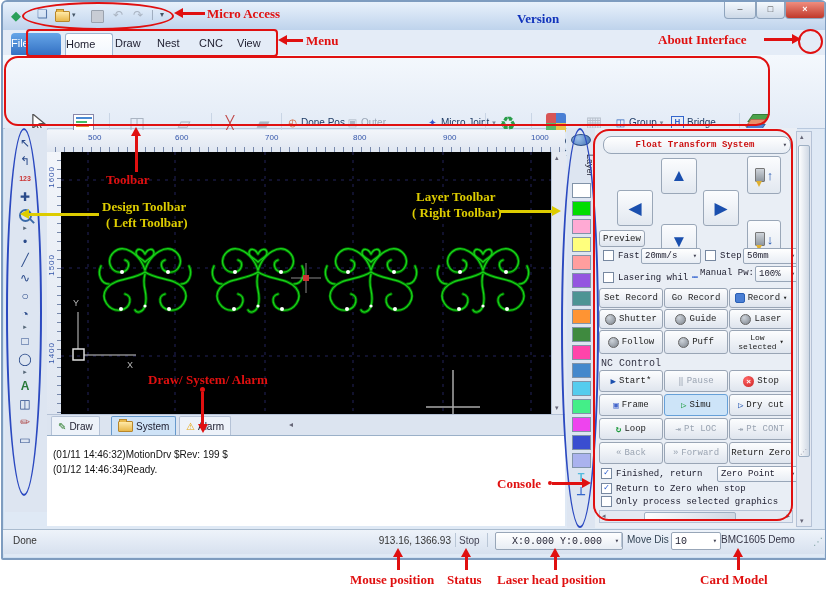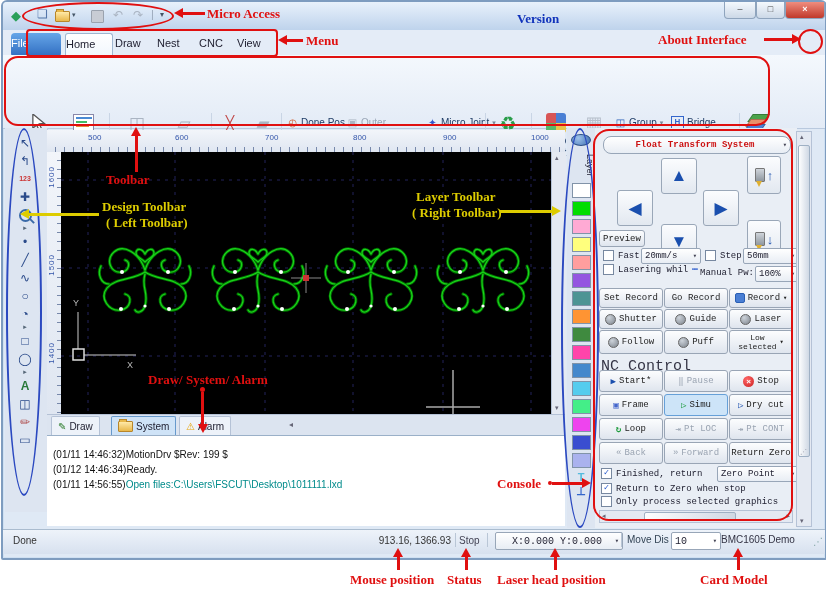--- a/index.html
+++ b/index.html
@@ -411,23 +411,20 @@
     </div>
     <span class="abs" style="left:242px;top:5px;font-size:8px;color:#667">◂</span>
   </div>
   <div class="logarea">
     <div class="logline" style="top:13px">
       <span>(01/11 14:46:32)</span><span>MotionDrv $Rev: 199 $</span>
     </div>
     <div class="logline" style="top:28px">
       <span>(01/12 14:46:34)</span><span>Ready.</span>
     </div>
-    <div class="logline" style="top:43px">
-      <span>(01/11 14:56:55)</span><span class="teal">Open files:C:\Users\FSCUT\Desktop\1011111.lxd</span>
-    </div>
   </div>
 
   <div class="layerstrip">
     <div style="width:18px;height:10px;margin:6px auto 0;border-radius:50%;background:radial-gradient(circle at 35% 30%,#9ec2ea,#3a6cb0);border:1px solid #2a4e86"></div>
     <div style="writing-mode:vertical-rl;margin:4px auto 2px;font-size:9px;color:#223;height:30px;text-align:center;width:100%;display:flex;justify-content:center">Layer</div>
     <div class="swatch" style="background-color: rgb(255, 255, 255);"></div>
     <div class="swatch" style="background-color: rgb(0, 221, 0);"></div>
     <div class="swatch" style="background-color: rgb(255, 170, 212);"></div>
     <div class="swatch" style="background-color: rgb(255, 255, 125);"></div>
     <div class="swatch" style="background-color: rgb(255, 158, 158);"></div>
@@ -484,21 +481,21 @@
         <span class="dd">▾</span>
   </div>
   <div class="cbrow" style="left:702px;top:248px">
     <span class="cb"></span>
         <span>Step</span>
   </div>
   <div class="combo" style="left:740px;top:246px;width:48px;height:14px">
     <span>50mm</span>
         <span class="dd">▾</span>
   </div>
-  <div class="cbrow" style="left:600px;top:262px">
+  <div class="cbrow" style="left:600px;top:270px">
     <span class="cb"></span>
         <span>Lasering whil</span>
         <span style="color:#2255cc;font-weight:bold">⋯</span>
   </div>
   <div class="cbrow" style="left:697px;top:266px">
     <span>Manual Pw:</span>
   </div>
   <div class="combo" style="left:752px;top:264px;width:36px;height:14px">
     <span>100%</span>
         <span class="dd">▾</span>
@@ -533,21 +530,21 @@
       </div>
   <div class="pbtn" style="left:661px;top:328px;width:62px;height:22px">
         <span class="led"></span>
         <span>Puff</span>
       </div>
   <div class="pbtn" style="left:726px;top:328px;width:62px;height:22px">
     <span style="line-height:9px;font-size:8px"><span>Low</span><br><span>selected</span></span>
     <span style="font-size:7px">▾</span>
   </div>
 
-  <div class="abs mono" style="left:598px;top:356px;font-size:15px;color:#334">NC Control</div>
+  <div class="abs mono" style="left:598px;top:356px;font-size:10px;color:#334">NC Control</div>
 
   <div class="pbtn" style="left:596px;top:368px;width:62px;height:20px">
         <span style="color:#1a4fae">▶</span>
         <span>Start*</span>
       </div>
   <div class="pbtn dis" style="left:661px;top:368px;width:62px;height:20px">
         <span>‖</span>
         <span>Pause</span>
       </div>
   <div class="pbtn" style="left:726px;top:368px;width:62px;height:20px">

